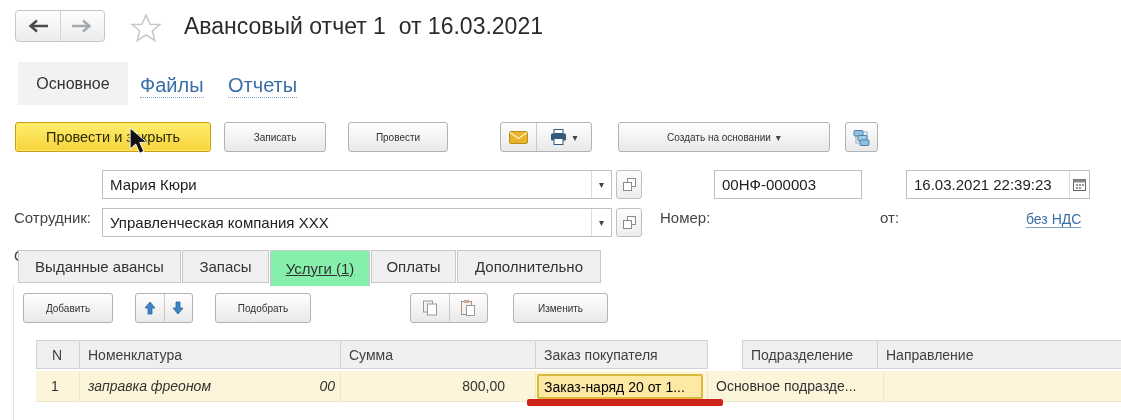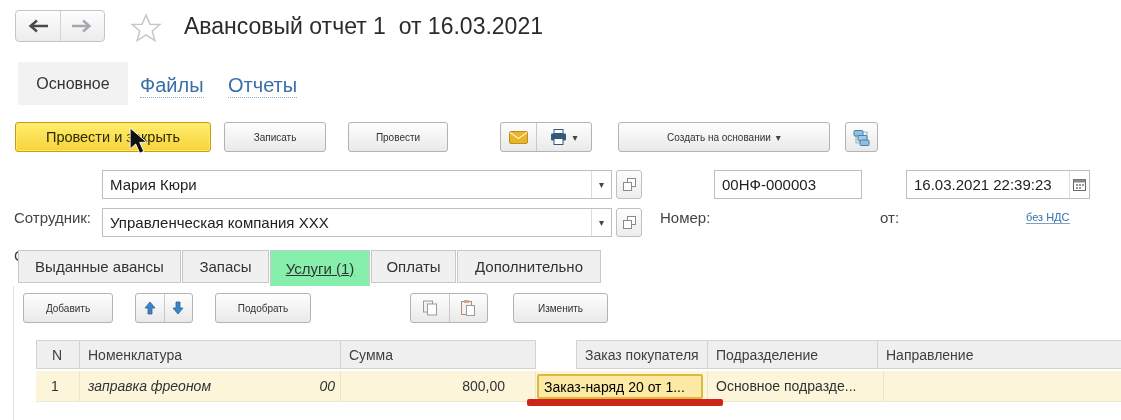--- a/index.html
+++ b/index.html
@@ -36,21 +36,21 @@
 
   
   .field-label { position:absolute; font-size:15px; color:#444;margin-top:33px; }
   .input-box { position:absolute; height:29px; border:1px solid #bfbfbf; background:#fff;
          display:flex; align-items:center; font-size:15px; color:#222; }
   .input-box .val { flex:1; padding:0 7px; white-space:nowrap; overflow:hidden; }
   .input-btn { width:20px; align-self:stretch; display:flex; align-items:center; justify-content:center;
          border-left:1px solid #dcdcdc; }
   .sq-btn { position:absolute; width:26px; height:29px; border:1px solid #bfbfbf; border-radius:3px;
          background:linear-gradient(#fdfdfd,#ededed); display:flex; align-items:center; justify-content:center; }
-  .vat-link { position:absolute; left:1026px; top:211px; font-size:11px; color:#3a6fa7;
+  .vat-link { position:absolute; left:1026px; top:211px; font-size:14px; color:#3a6fa7;
          border-bottom:1px solid #7fa3c8; cursor:pointer; }
 
   
   .doc-tab { position:absolute; top:250px; height:33px; background:#f0f0f0; border:1px solid #c8c8c8;
          color:#333; font-size:15px; display:flex; align-items:center; justify-content:center; }
   .doc-tab.active { background:#86efac; border-bottom:none; height:36px; z-index:2;text-decoration:underline; }
 
   
   .group-line { position:absolute; left:13px; top:286px; width:1px; height:134px; background:#e3e3e3; }
 
@@ -211,24 +211,24 @@
 
   <div class="tbl-head" style="left:36px; width:44px;">
       <span style="padding-left:15px;">N</span>
     </div>
   <div class="tbl-head" style="left:79px; width:262px;">
       <span>Номенклатура</span>
     </div>
   <div class="tbl-head" style="left:340px; width:196px;align-items:center;">
       <span>Сумма</span>
     </div>
-  <div class="tbl-head" style="left:535px; width:173px;margin-left:41px;">
+  <div class="tbl-head" style="left:535px; width:173px;">
       <span>Заказ покупателя</span>
     </div>
-  <div class="tbl-head" style="left:707px; width:214px;">
+  <div class="tbl-head" style="left:742px; width:214px;">
       <span>Подразделение</span>
     </div>
   <div class="tbl-head" style="left:877px; width:259px; border-right:none;">
       <span>Направление</span>
     </div>
 
   <div class="tbl-cell" style="left:36px; width:44px; padding-left:15px;">1</div>
   <div class="tbl-cell" style="left:80px; width:261px; padding:0 5px 0 8px; justify-content:space-between;font-style:italic;">
     <span>заправка фреоном</span>
     <span>00</span>

